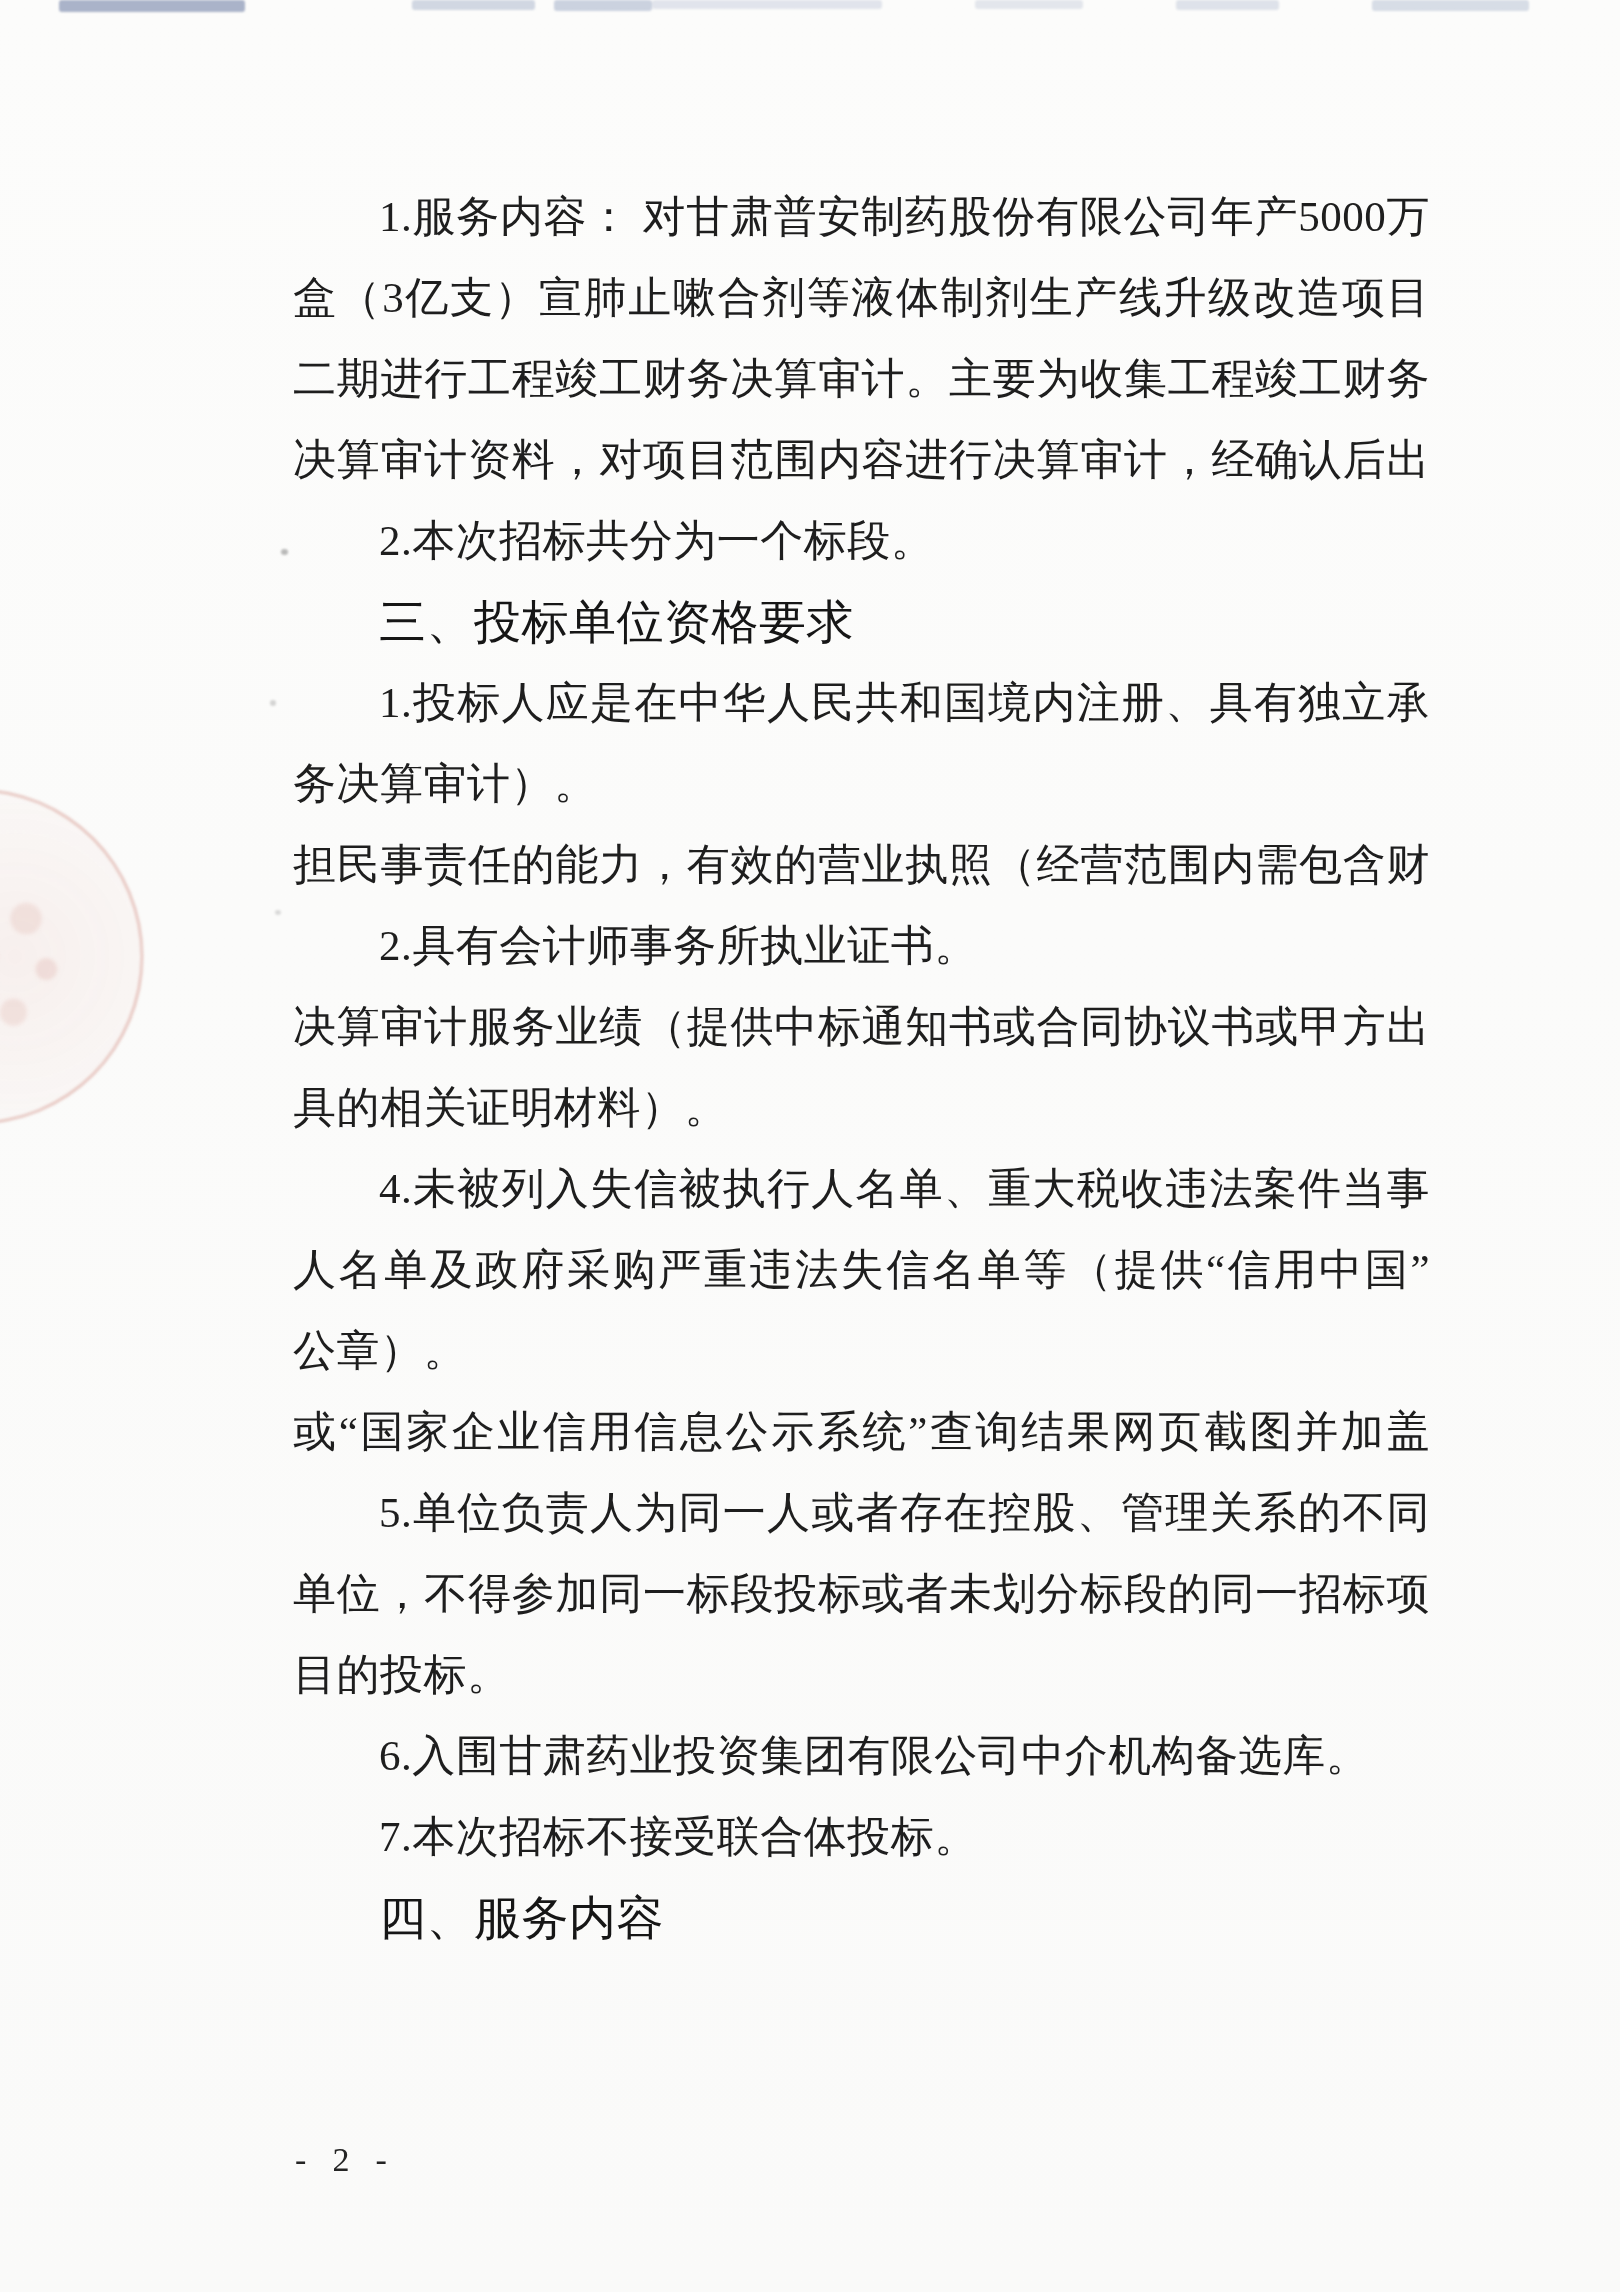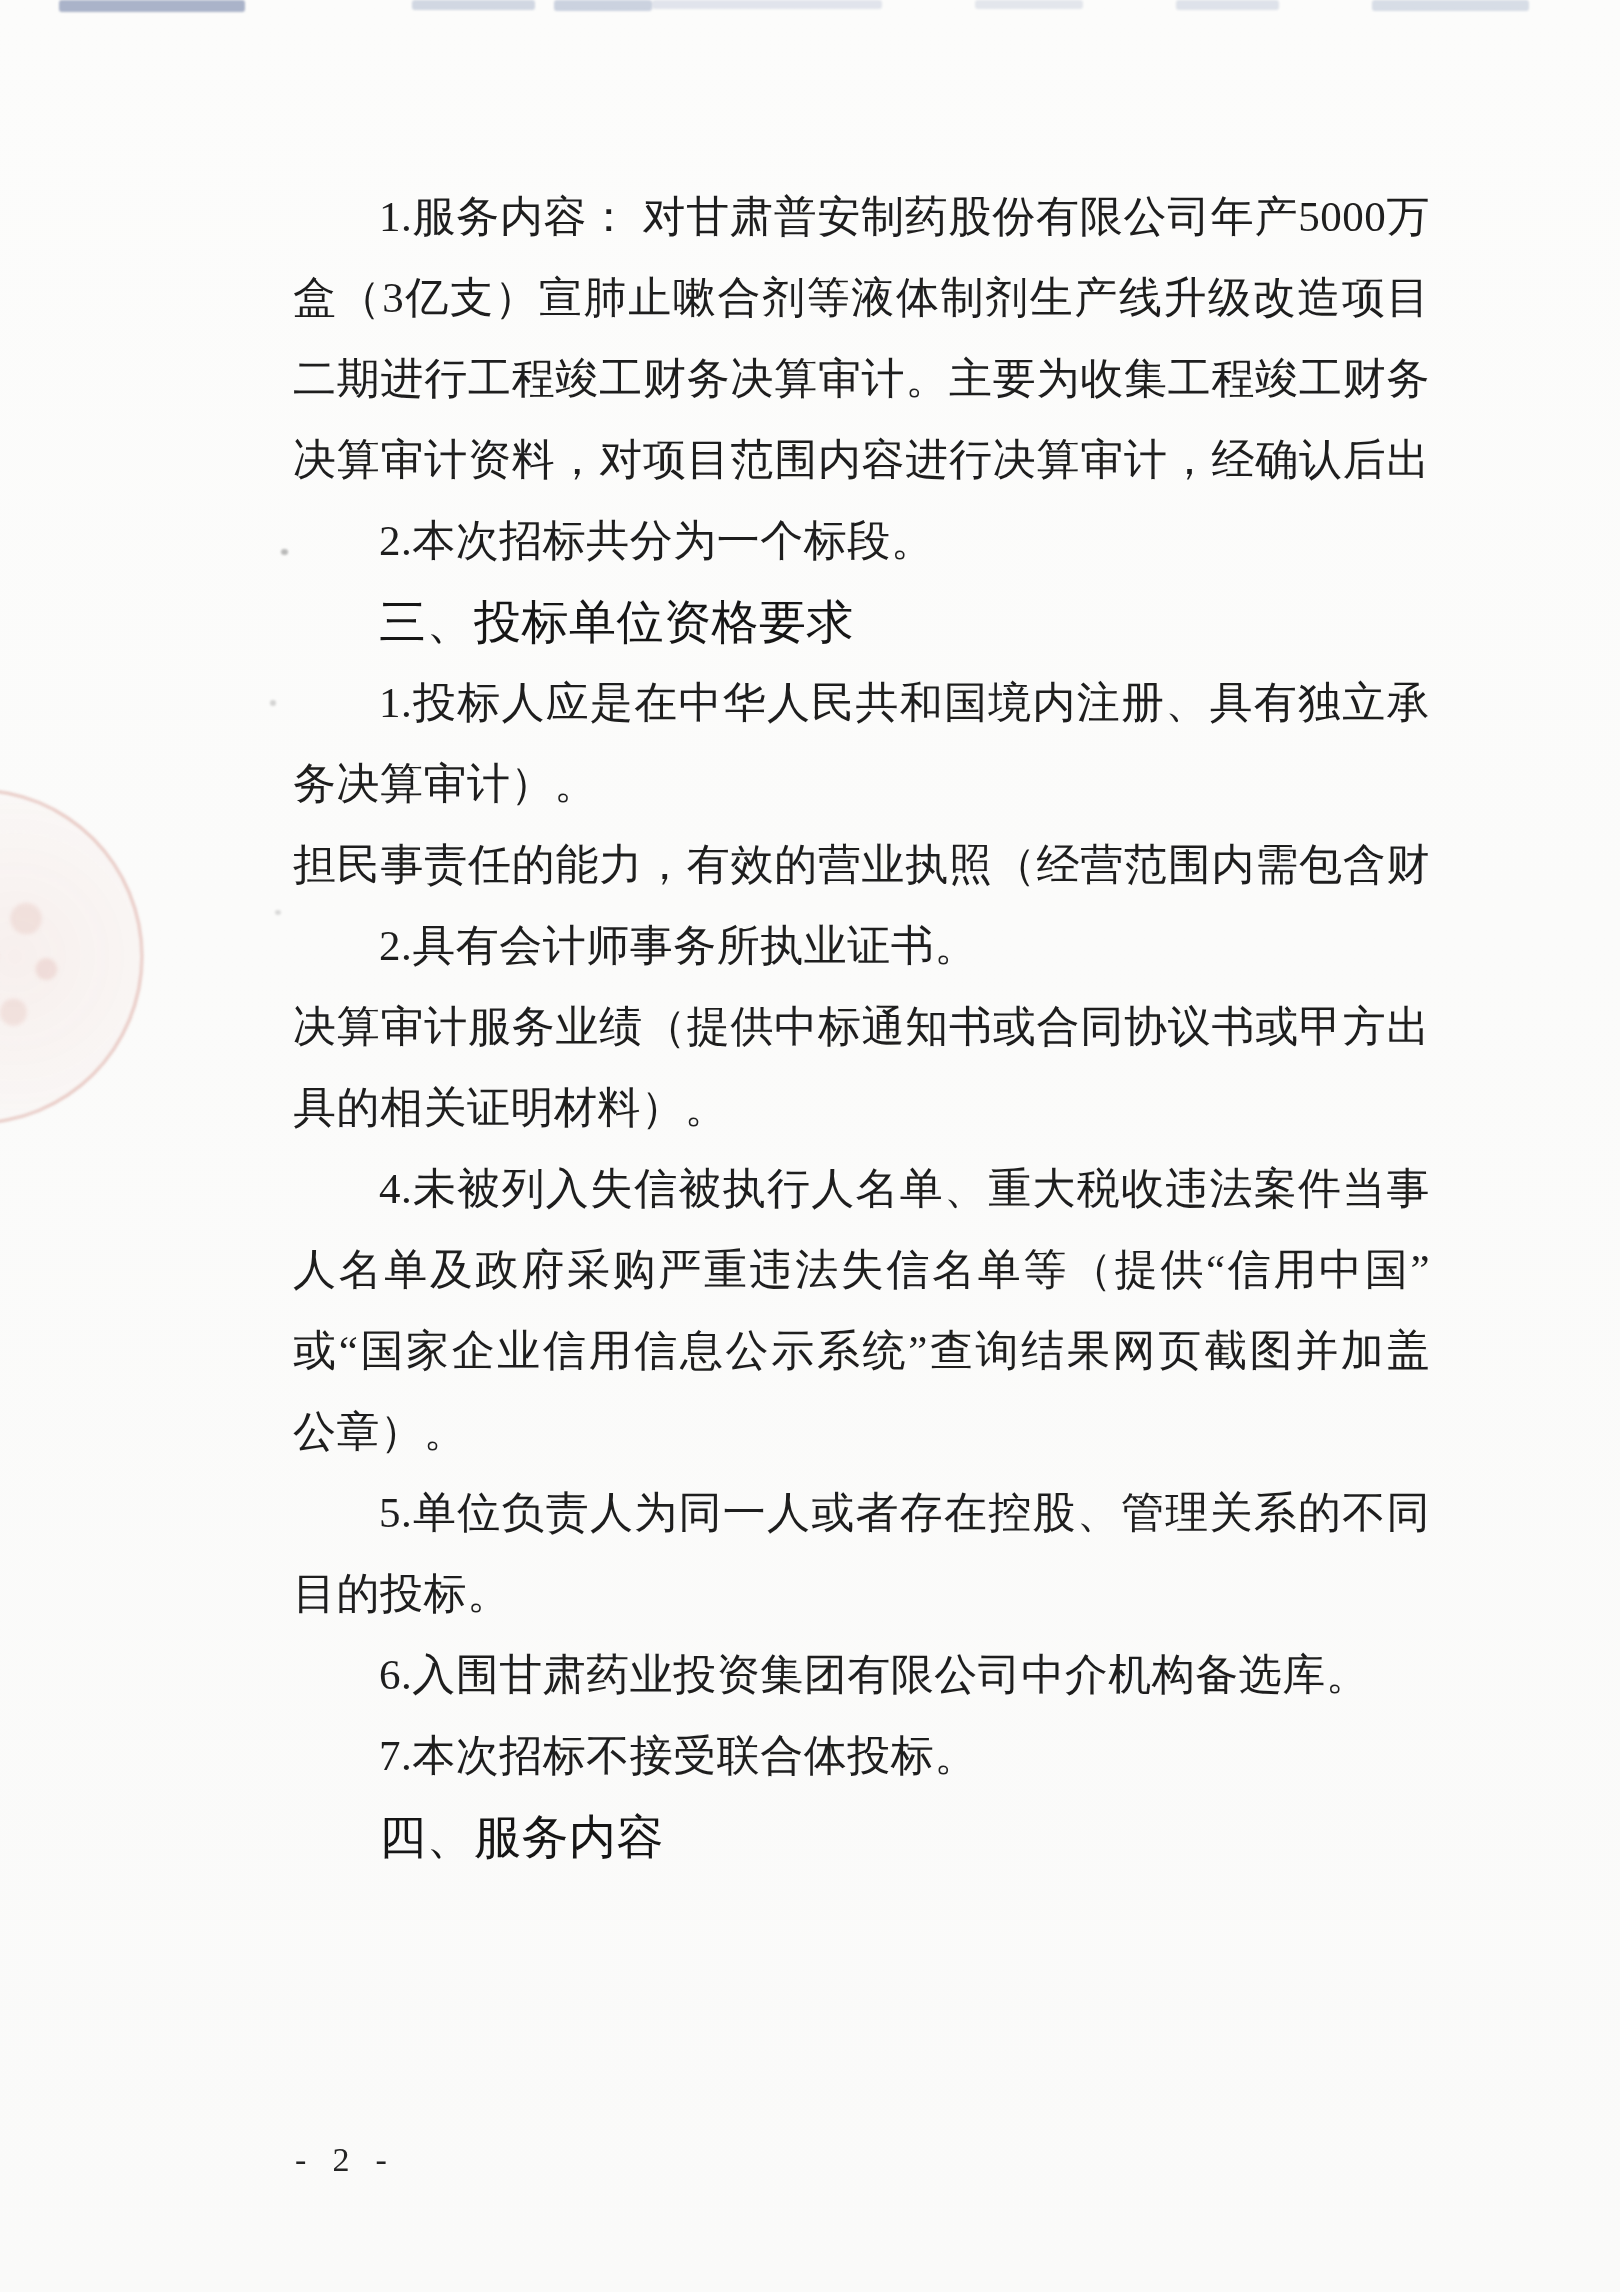--- a/index.html
+++ b/index.html
@@ -109,23 +109,24 @@
     <div class="line indent">2.本次招标共分为一个标段。</div>
     <div class="line heading indent">三、投标单位资格要求</div>
     <div class="line fill indent">1.投标人应是在中华人民共和国境内注册、具有独立承</div>
     <div class="line">务决算审计）。</div>
     <div class="line fill">担民事责任的能力，有效的营业执照（经营范围内需包含财</div>
     <div class="line indent">2.具有会计师事务所执业证书。</div>
     <div class="line fill">决算审计服务业绩（提供中标通知书或合同协议书或甲方出</div>
     <div class="line">具的相关证明材料）。</div>
     <div class="line fill indent">4.未被列入失信被执行人名单、重大税收违法案件当事</div>
     <div class="line fill">人名单及政府采购严重违法失信名单等（提供“信用中国”</div>
+    <div class="line">公章）。</div>
     <div class="line fill">或“国家企业信用信息公示系统”查询结果网页截图并加盖</div>
-    <div class="line">公章）。</div>
     <div class="line fill indent">5.单位负责人为同一人或者存在控股、管理关系的不同</div>
+    <div class="line fill">单位，不得参加同一标段投标或者未划分标段的同一招标项</div>
     <div class="line">目的投标。</div>
     <div class="line indent">6.入围甘肃药业投资集团有限公司中介机构备选库。</div>
     <div class="line indent">7.本次招标不接受联合体投标。</div>
     <div class="line heading indent">四、服务内容</div>
   </div>
 
   <div class="footer">- 2 -</div>
 
 </div>
 

